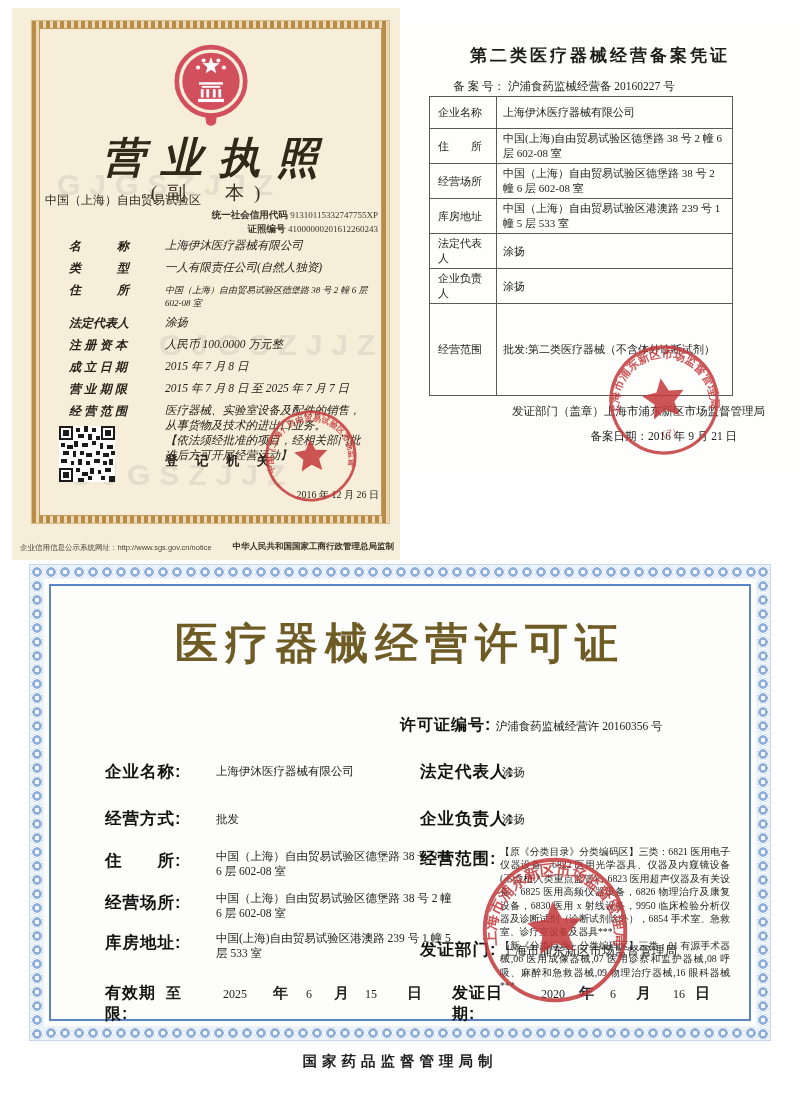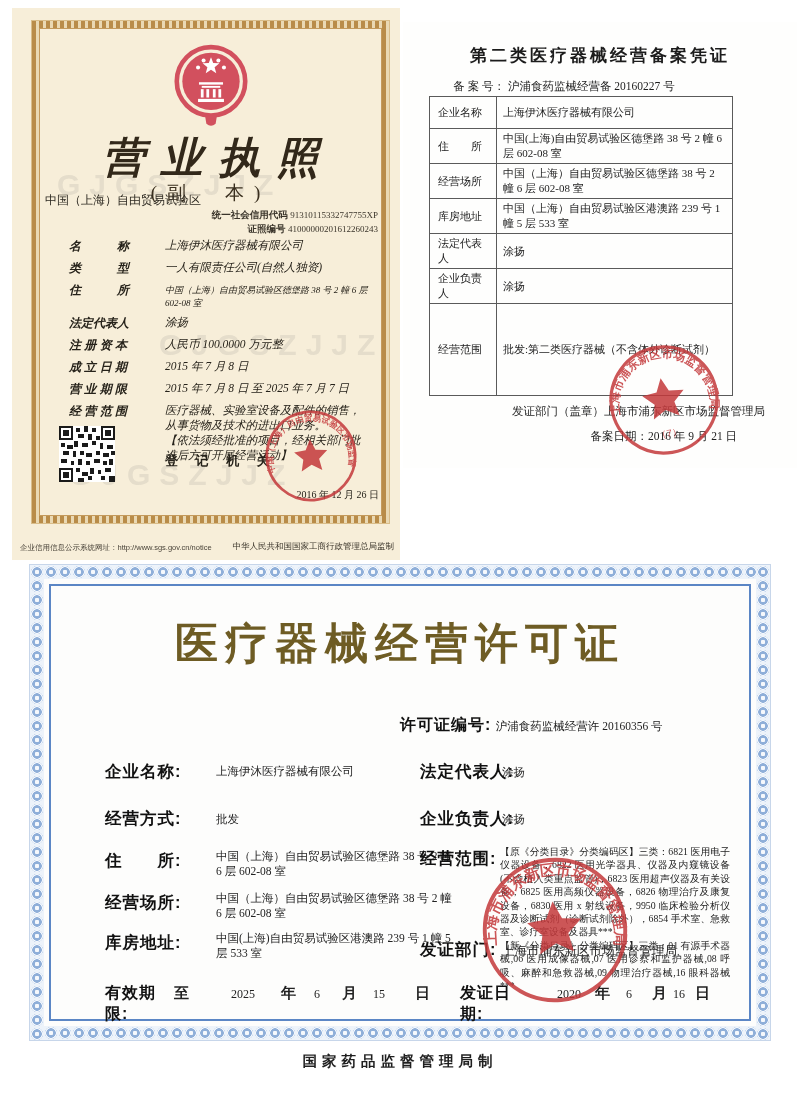--- a/index.html
+++ b/index.html
@@ -27,21 +27,21 @@
   .bl-lab{flex:0 0 96px;font-weight:bold;font-size:12px;color:#26221a;}
   .bl-val{flex:1;font-size:11.5px;color:#26221a;}
   .bl-val.small{font-size:9px;padding-top:2px;}
   .bl-qr{left:20px;top:398px;width:56px;height:56px;}
   .bl-reg{left:126px;top:424px;font-size:13px;font-weight:bold;letter-spacing:7px;color:#26221a;}
   .bl-date{left:150px;top:460px;width:190px;text-align:right;font-size:10px;color:#26221a;}
   .bl-stamp{left:222px;top:378px;width:100px;height:100px;transform:rotate(-4deg);}
   .bl-footer{left:8px;right:6px;bottom:7px;position:absolute;display:flex;
              justify-content:space-between;align-items:flex-end;}
   .bl-f-left{font-size:7.5px;color:#4a443a;}
-  .bl-f-right{font-size:8.5px;font-weight:normal;color:#3a342a;}
+  .bl-f-right{font-size:8.5px;font-weight:bold;color:#3a342a;}
 
   
   .fc-sheet{left:403px;top:22px;width:394px;height:446px;background:#fefefd;}
   .fc-title{left:0;right:0;top:22px;text-align:center;font-size:17px;font-weight:bold;
             letter-spacing:3px;color:#1c1c1c;}
   .fc-record{left:0;right:72px;top:57px;text-align:center;font-size:11.5px;color:#1c1c1c;}
   .fc-table{left:26px;top:74px;position:absolute;border-collapse:collapse;width:304px;}
   .fc-table td{border:1px solid #5a5a5a;font-size:11px;color:#1c1c1c;padding:2px 6px;}
   .fc-table td.l{width:52px;text-align:left;padding-left:8px;}
   .fc-dept{right:32px;top:382px;font-size:11.5px;color:#1c1c1c;}
@@ -327,21 +327,21 @@
     <span class="u" style="margin-left:26px">年</span>
     <span class="num" style="margin-left:18px">6</span>
     <span class="u" style="margin-left:22px">月</span>
     <span class="num" style="margin-left:16px">15</span>
     <span class="u" style="margin-left:30px">日</span>
     <span class="ol-lab" style="margin-left:30px">发证日期:</span>
     <span class="num" style="margin-left:36px">2020</span>
     <span class="u" style="margin-left:14px">年</span>
     <span class="num" style="margin-left:16px">6</span>
     <span class="u" style="margin-left:20px">月</span>
-    <span class="num" style="margin-left:6px">16</span>
+    <span class="num" style="margin-left:22px">16</span>
     <span class="u" style="margin-left:10px">日</span>
   </div>
 
   <svg class="abs ol-stamp stamp-svg" viewBox="0 0 120 120">
     <circle cx="60" cy="60" r="54" fill="none" stroke="#c4393b" stroke-width="3"></circle>
     <path id="olArc" d="M 17,80 A 46,46 0 1 1 103,80" fill="none"></path>
     <text fill="#c4393b" font-size="11.5" font-weight="bold">
       <textPath href="#olArc" startOffset="7%">上海市浦东新区市场监督管理局</textPath>
     </text>
     <path d="M60,38 L66.2,51.4 80.9,53 70,63.1 73,77.6 60,70.2 47,77.6 50,63.1 39.1,53 53.8,51.4 Z" fill="#c4393b"></path>

